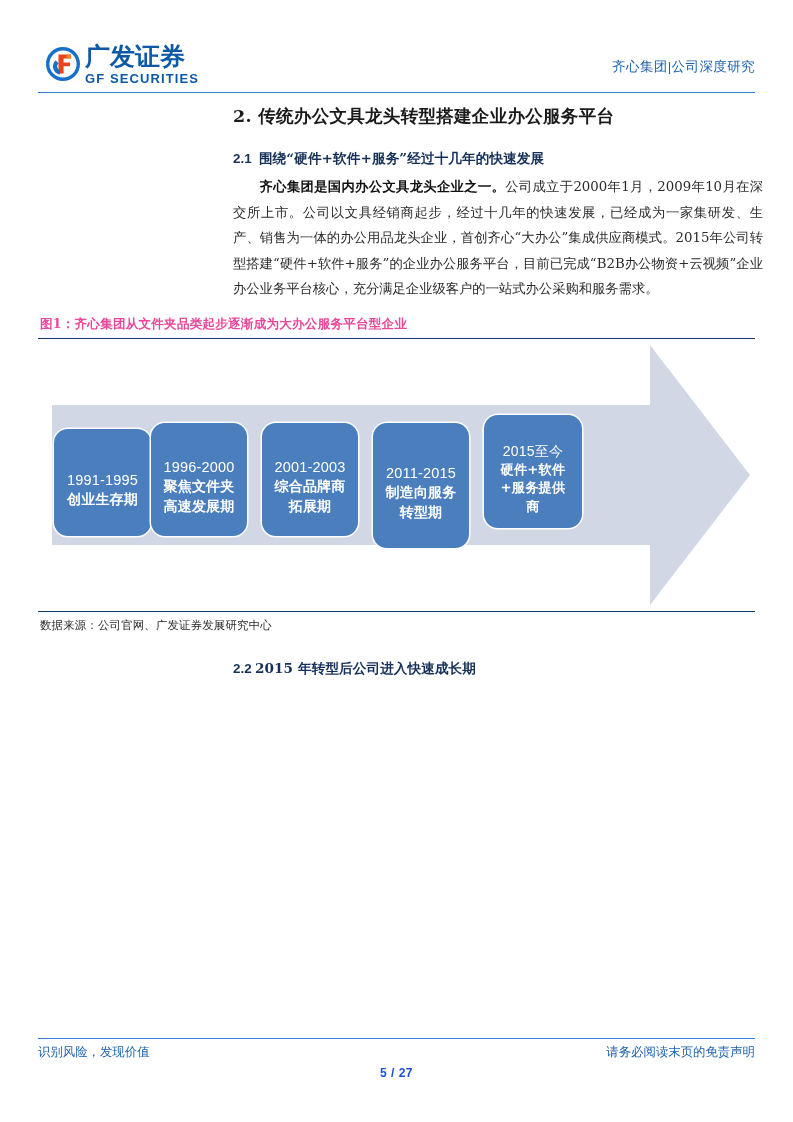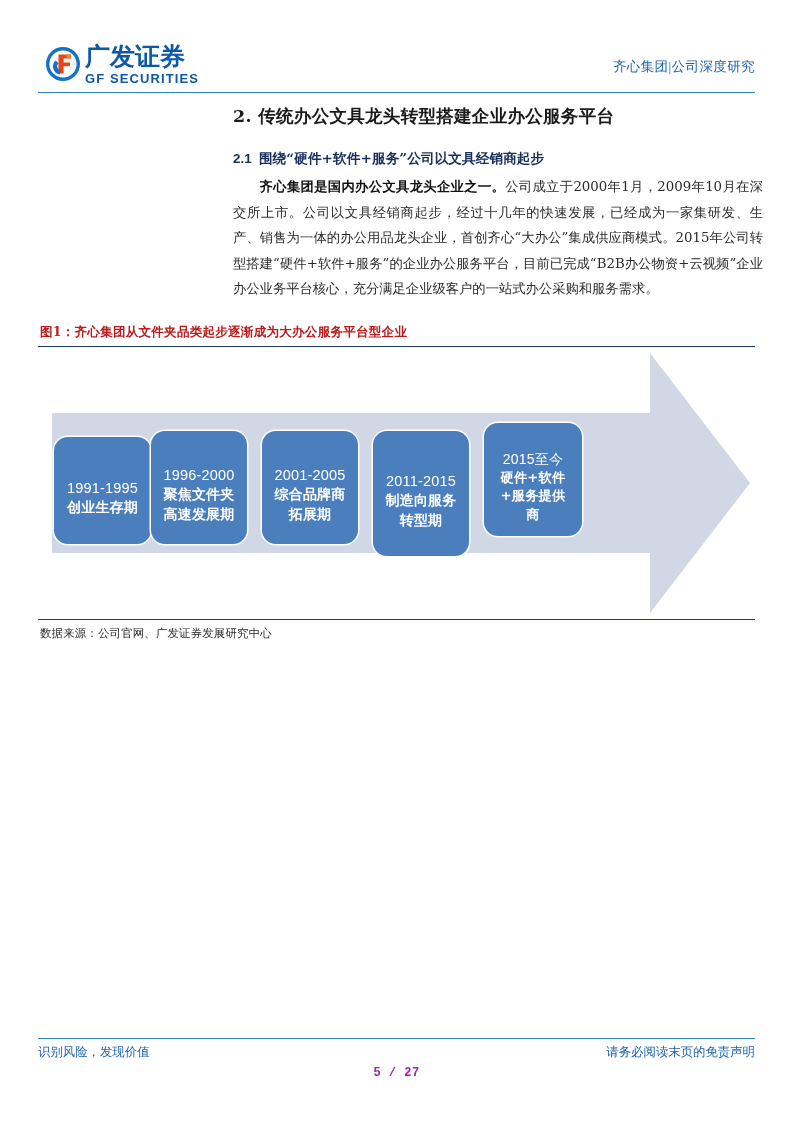--- a/index.html
+++ b/index.html
@@ -56,21 +56,21 @@
     font-size: 13px;
     font-weight: bold;
     color: #0d59a6;
     letter-spacing: 1.1px;
     margin-top: 2px;
   }
   .header-right {
     position: absolute;
     right: 0px;
     top: 14px;
-    font-family: Liberation Serif, serif;
+    font-family: Liberation Sans, sans-serif;
     font-size: 13.5px;
     color: #1d62ab;
     letter-spacing: 0.4px;
   }
   .header-rule {
     position: absolute;
     left: 38px;
     top: 92px;
     width: 717px;
     height: 0;
@@ -125,24 +125,23 @@
   .figure-block {
     position: absolute;
     left: 38px;
     top: 316px;
     width: 717px;
   }
   .fig-caption {
     font-family: "DejaVu Serif", "Liberation Serif", serif;
     font-size: 12.6px;
     font-weight: bold;
-    color: #b91c1c;
+    color: #ec4899;
     padding: 0 0 5px 2px;
     letter-spacing: 0.2px;
-    margin-top: 8px;
   }
   .fig-rule-top {
     border-top: 1.8px solid #1b3a63;
     width: 100%;
   }
   .fig-canvas {
     position: relative;
     height: 272px;
     width: 100%;
   }
@@ -229,24 +228,24 @@
     font-size: 12.4px;
     color: #1d62ab;
   }
   .footer-left { position: absolute; left: 0; top: 0; }
   .footer-right { position: absolute; right: 0; top: 0; }
   .footer-page {
     position: absolute;
     left: 0; right: 0;
     top: 22px;
     text-align: center;
-    font-family: Liberation Mono, monospace;
+    font-family: Liberation Sans, sans-serif;
     font-size: 12px;
     font-weight: bold;
-    color: #a21caf;
+    color: #1d4ed8;
     letter-spacing: 0.5px;
   }
 </style>
 </head>
 <body>
 
 <div class="page-header">
   <div class="logo-wrap">
     <div class="logo-mark">
       <svg width="34" height="34" viewBox="0 0 34 34" aria-hidden="true">
@@ -263,21 +262,21 @@
   </div>
   <div class="header-right">齐心集团|公司深度研究</div>
 </div>
 <div class="header-rule"></div>
 
 <div class="content">
 
   <h1 class="h1-title">2. 传统办公文具龙头转型搭建企业办公服务平台</h1>
 
   <h2 class="h2-title">
-    <span class="secnum">2.1</span><span>围绕“硬件+软件+服务”公司以文具经销商起步</span>
+    <span class="secnum">2.1</span><span>围绕“硬件+软件+服务”经过十几年的快速发展</span>
   </h2>
   <p class="body-p">
     <b>齐心集团是国内办公文具龙头企业之一。</b><span>公司成立于2000年1月，2009年10月在深交所上市。公司以文具经销商起步，经过十几年的快速发展，已经成为一家集研发、生产、销售为一体的办公用品龙头企业，首创齐心“大办公”集成供应商模式。2015年公司转型搭建“硬件+软件+服务”的企业办公服务平台，目前已完成“B2B办公物资+云视频”企业办公业务平台核心，充分满足企业级客户的一站式办公采购和服务需求。</span>
   </p>
 </div>
 
 <div class="figure-block">
   <div class="fig-caption">图1：齐心集团从文件夹品类起步逐渐成为大办公服务平台型企业</div>
   <div class="fig-rule-top"></div>
 
@@ -290,21 +289,21 @@
       <div class="stage-box s1">
         <div class="yr">1991-1995</div>
         <div class="lbl">创业生存期</div>
       </div>
       <div class="stage-box s2">
         <div class="yr">1996-2000</div>
         <div class="lbl">聚焦文件夹</div>
         <div class="lbl">高速发展期</div>
       </div>
       <div class="stage-box s3">
-        <div class="yr">2001-2005</div>
+        <div class="yr">2001-2003</div>
         <div class="lbl">综合品牌商</div>
         <div class="lbl">拓展期</div>
       </div>
       <div class="stage-box s5">
         <div class="yr">2011-2015</div>
         <div class="lbl">制造向服务</div>
         <div class="lbl">转型期</div>
       </div>
       <div class="stage-box s6">
         <div class="yr">2015至今</div>
@@ -313,20 +312,23 @@
         <div class="lbl">商</div>
       </div>
     </div>
   </div>
 
   <div class="fig-rule-bottom"></div>
   <div class="fig-source">数据来源：公司官网、广发证券发展研究中心</div>
 </div>
 
 <div class="content" style="top:660px;">
+  <h2 class="h2-title">
+    <span class="secnum" style="margin-right:3px;">2.2</span><span>2015 年转型后公司进入快速成长期</span>
+  </h2>
 </div>
 
 <div class="footer-rule"></div>
 <div class="footer">
   <div class="footer-left">识别风险，发现价值</div>
   <div class="footer-right">请务必阅读末页的免责声明</div>
   <div class="footer-page">5 / 27</div>
 </div>
 
 </body></html>

